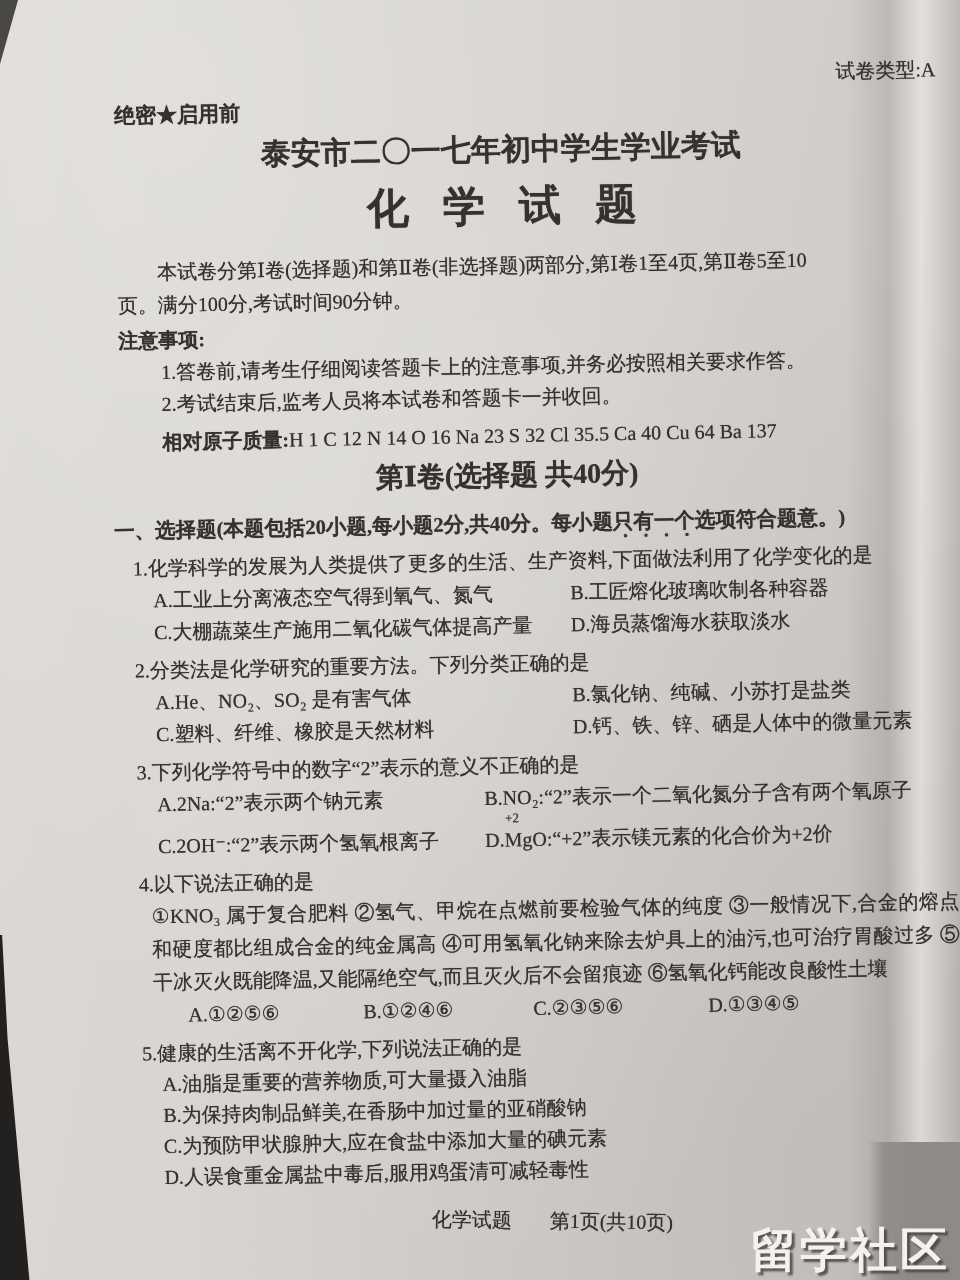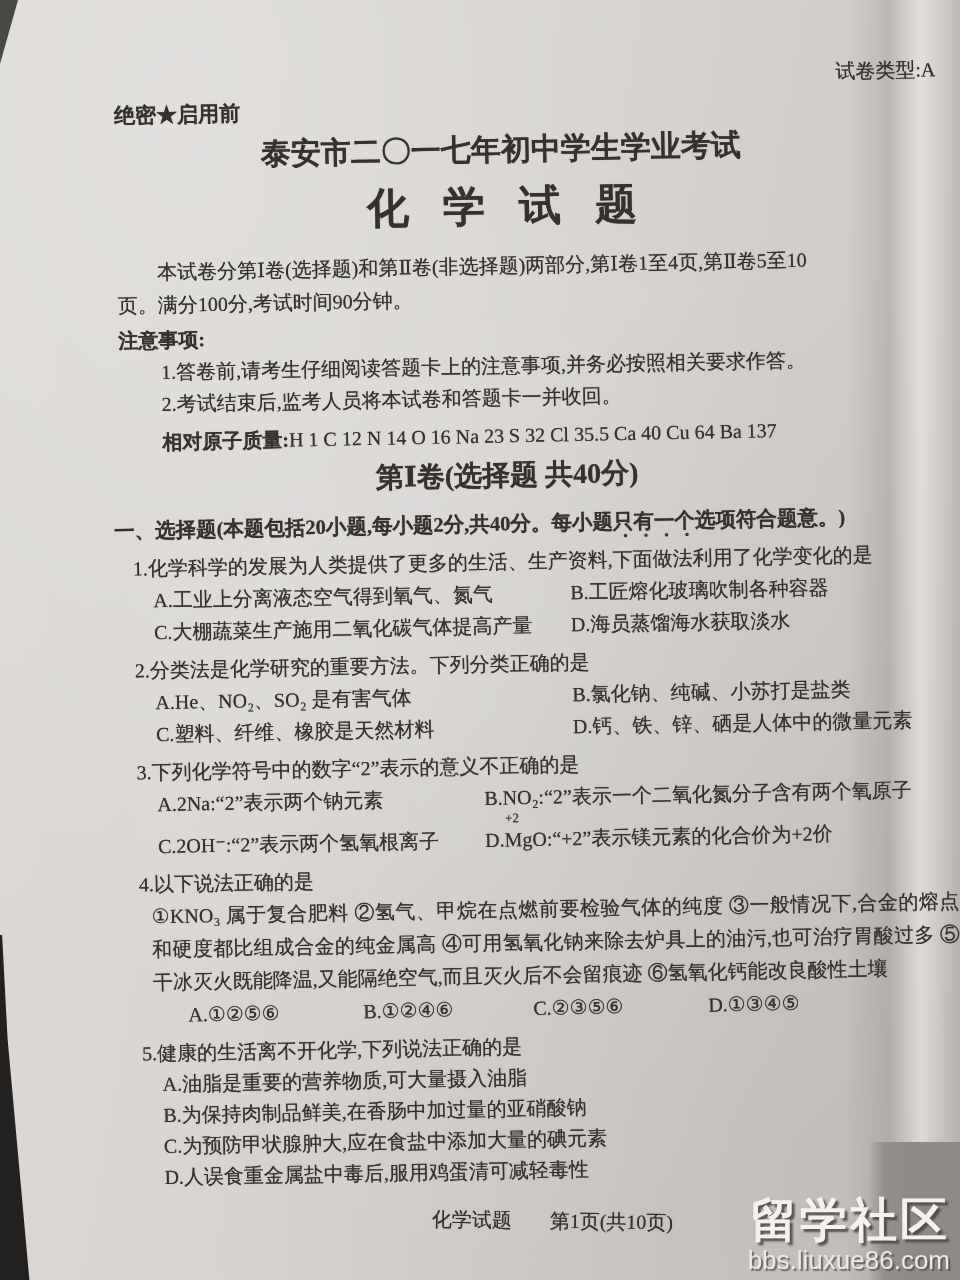--- a/index.html
+++ b/index.html
@@ -190,15 +190,14 @@
     </div>
 
   </div>
 
   <div class="footer">
     <span>化学试题</span><span class="gap"></span><span>第1页(共10页)</span>
   </div>
 
   <div class="watermark">
     <div class="wm-title">留学社区</div>
-    <div class="wm-site">bbs.liuxue86.com</div>
   </div>
 </div>
 
 </body></html>

